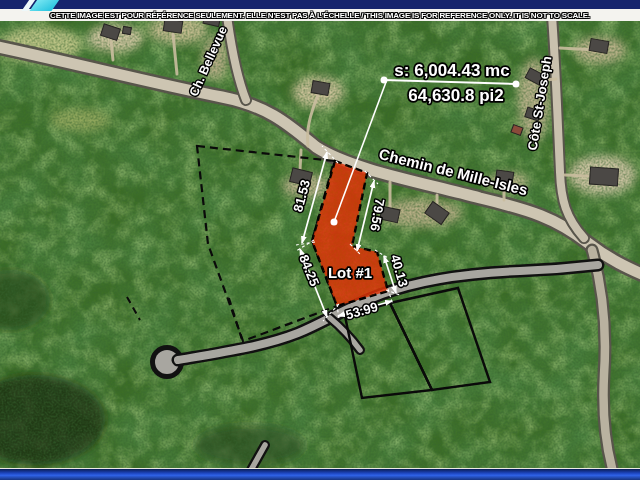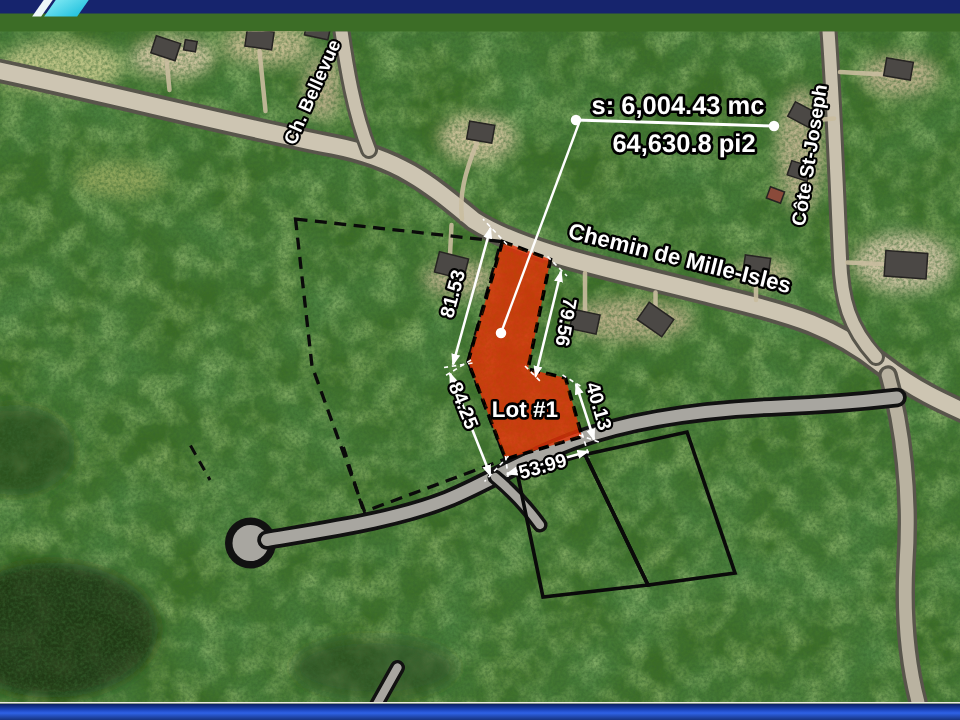--- a/index.html
+++ b/index.html
@@ -210,15 +210,18 @@
         <circle cx="334" cy="222" r="3.5" fill="#fff"></circle>
         <text class="maplabel" font-size="17" stroke-width="3.5" text-anchor="middle" transform="translate(452,76)">s: 6,004.43 mc</text>
         <text class="maplabel" font-size="17" stroke-width="3.5" text-anchor="middle" transform="translate(456,101)">64,630.8 pi2</text>
       </g>
     </g>
   </svg>
 
   <div class="top-bar"></div>
   <div class="logo-stripe-white"></div>
   <div class="logo-stripe"></div>
+  <div class="banner">
+    <span class="banner-text">CETTE IMAGE EST POUR RÉFÉRENCE SEULEMENT. ELLE N'EST PAS À L'ÉCHELLE / THIS IMAGE IS FOR REFERENCE ONLY. IT IS NOT TO SCALE.</span>
+  </div>
   <div class="bottom-bar"></div>
 
 </div>
 
 </body></html>

